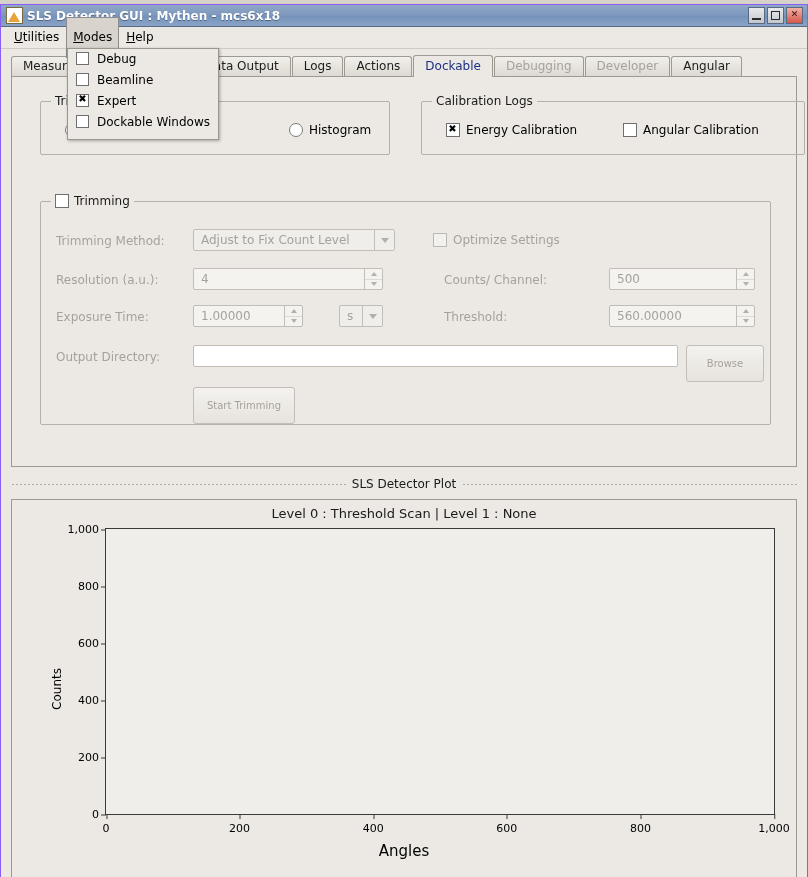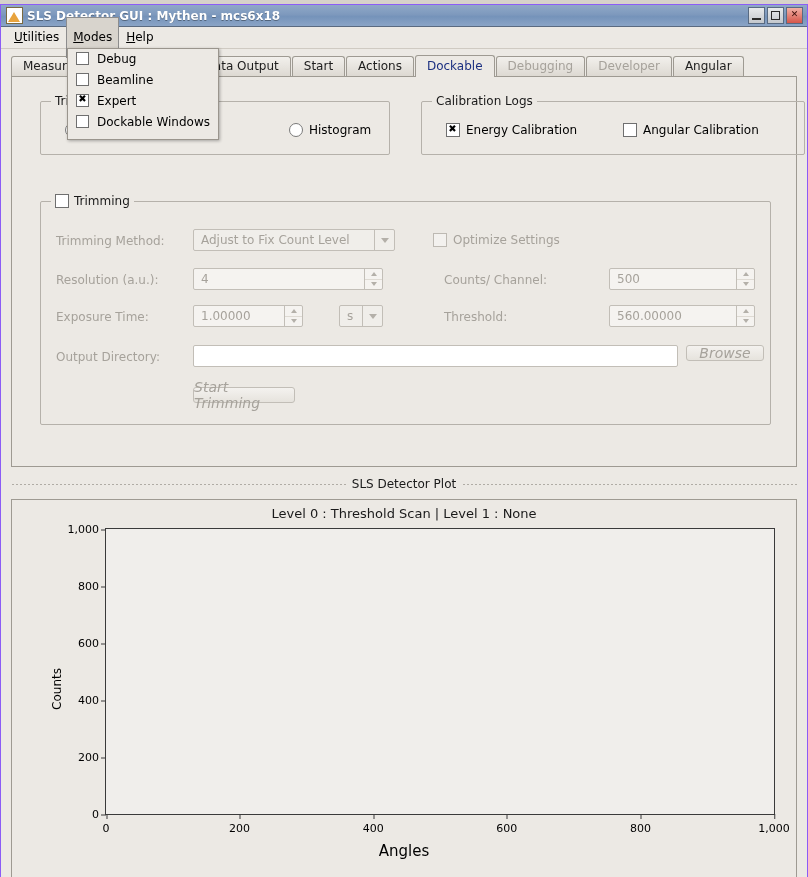--- a/index.html
+++ b/index.html
@@ -312,31 +312,30 @@
     border-top: 4px solid #b4b0a9;
   }
   .textinput {
     height: 22px;
     border: 1px solid #c2beb7;
     background: #ffffff;
     box-sizing: border-box;
     border-radius: 2px;
   }
   .btn {
-    height: 16px;
+    height: 37px;
     border: 1px solid #c2beb7;
     background: linear-gradient(to bottom,#f4f2ef,#e6e3dd);
     color: #a6a29b;
-    font-size: 14px;
+    font-size: 10px;
     display: flex;
     align-items: center;
     justify-content: center;
     border-radius: 3px;
     box-sizing: border-box;
-    font-style: italic;
   }
   
   .splitter {
     margin: 8px 10px 0 10px;
     display: flex;
     align-items: center;
     gap: 6px;
     height: 18px;
   }
   .dots {
@@ -461,21 +460,21 @@
     <div class="dd-item">
       <span class="dd-check"></span>
       <span>Dockable Windows</span>
     </div>
   </div>
 
   <div class="tabbar">
     <div class="tab">Measurement</div>
     <div class="tab">Settings</div>
     <div class="tab">Data Output</div>
-    <div class="tab">Start</div>
+    <div class="tab">Logs</div>
     <div class="tab">Actions</div>
     <div class="tab active">Dockable</div>
     <div class="tab disabled">Debugging</div>
     <div class="tab disabled">Developer</div>
     <div class="tab">Angular</div>
   </div>
 
   <div class="panel">
 
     <div class="groupbox" style="left:28px; top:24px; width:348px; height:52px;">

